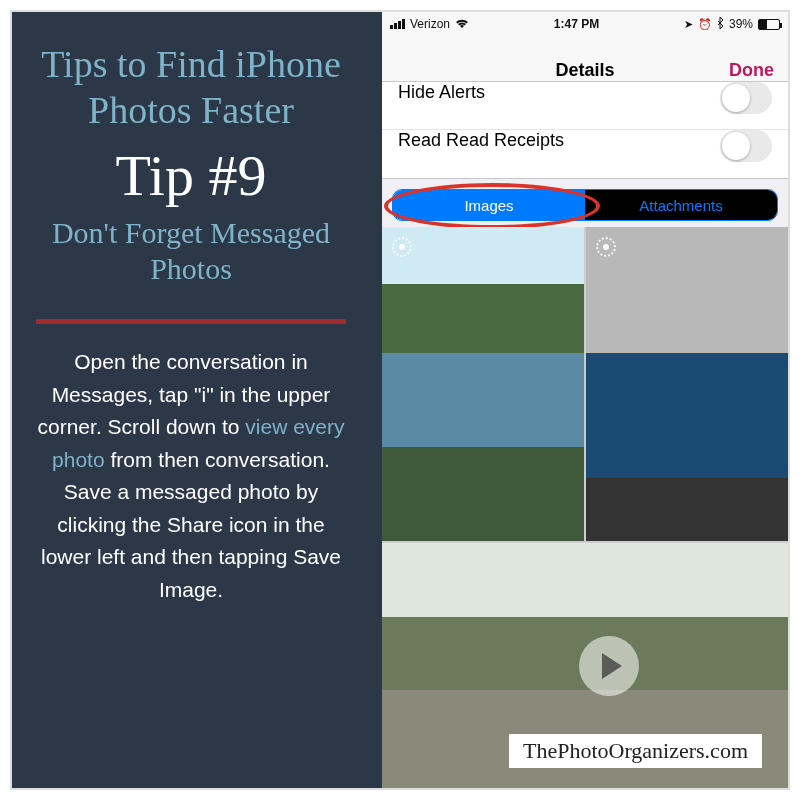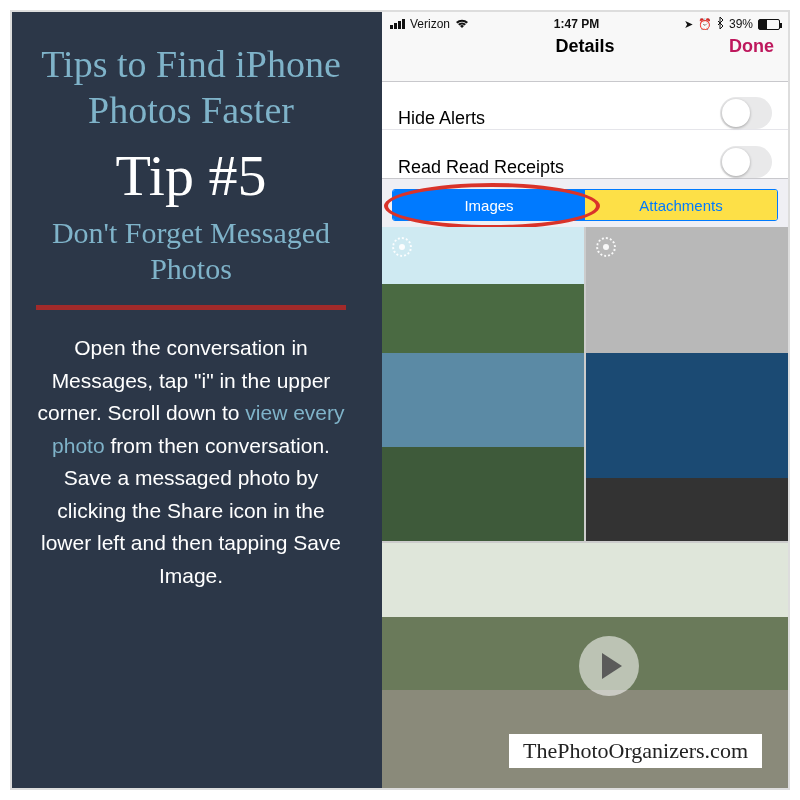--- a/index.html
+++ b/index.html
@@ -42,21 +42,21 @@
     font-size: 58px;
     margin-bottom: 10px;
     line-height: 1;
   }
   .left .subtitle {
     color: #7fb3c9;
     font-size: 30px;
     font-weight: 400;
     font-family: Georgia, serif;
     line-height: 1.2;
-    margin-bottom: 18px;
+    margin-bottom: 32px;
   }
   .left .rule {
     width: 100%;
     height: 5px;
     background: #a22a2a;
     margin-bottom: 22px;
   }
   .left .body {
     font-size: 21px;
     line-height: 1.55;
@@ -95,33 +95,33 @@
     width: 22px; height: 11px; border: 1px solid #111; border-radius: 2px; position: relative;
   }
   .battery::after { content:""; position:absolute; right:-3px; top:3px; width:2px; height:5px; background:#111; }
   .battery .fill { height:100%; width:39%; background:#111; }
 
   .navbar {
     height: 46px;
     background: #f8f8f8;
     border-bottom: 1px solid #c8c8cc;
     display: flex;
-    align-items: flex-start;
+    align-items: flex-end;
     justify-content: center;
     position: relative;
     font-size: 18px;
   }
   .navbar .nav-title { font-weight: 600; color: #000; }
   .navbar .done { position: absolute; right: 14px; color: #be185d; font-weight: 600; }
 
   .settings { background: #fff; border-bottom: 1px solid #c8c8cc; }
   .settings-row {
     height: 48px;
     display: flex;
-    align-items: flex-end;
+    align-items: flex-start;
     justify-content: space-between;
     padding: 0 16px;
     border-bottom: 1px solid #e5e5ea;
     font-size: 18px;
     color: #000;
     background: #fff;
   }
   .settings-row:last-child { border-bottom: none; }
   .toggle {
     width: 52px; height: 32px; background: #e9e9ea; border-radius: 16px; position: relative;
@@ -129,32 +129,32 @@
   .toggle .knob {
     width: 28px; height: 28px; background:#fff; border-radius:50%;
     position:absolute; top:2px; left:2px;
     box-shadow: 0 1px 3px rgba(0,0,0,0.3);
   }
 
   .segwrap { padding: 10px 10px 6px 10px; position: relative; }
   .segmented {
     display: flex;
     border: 1px solid #007aff;
-    border-radius: 3px;
+    border-radius: 10px;
     overflow: hidden;
     height: 32px;
   }
   .segmented div {
     flex: 1;
     display: flex;
     align-items: center;
     justify-content: center;
     font-size: 15px;
     color: #007aff;
-    background: #fde047;
+    background: #000000;
   }
   .segmented div.active { background: #007aff; color: #fff; }
   .redcircle {
     position: absolute;
     top: 4px; left: 2px;
     width: 216px; height: 46px;
     border: 4px solid #d9332a;
     border-radius: 50%;
     pointer-events: none;
   }
@@ -215,21 +215,21 @@
     color: #222;
   }
 </style>
 </head>
 <body>
 
 <div class="frame">
 
   <div class="left">
     <div class="title">Tips to Find iPhone Photos Faster</div>
-    <div class="tipnum">Tip #5</div>
+    <div class="tipnum">Tip #9</div>
     <div class="subtitle">Don't Forget Messaged Photos</div>
     <div class="rule"></div>
     <div class="body">
       <span>Open the conversation in Messages, tap "i" in the upper corner.  Scroll down to </span><span class="accent">view every photo</span><span> from then conversation.</span><br>
       <span>Save a messaged photo by clicking the Share icon in the lower left and then tapping Save Image.</span>
     </div>
   </div>
 
   <div class="right">
 

